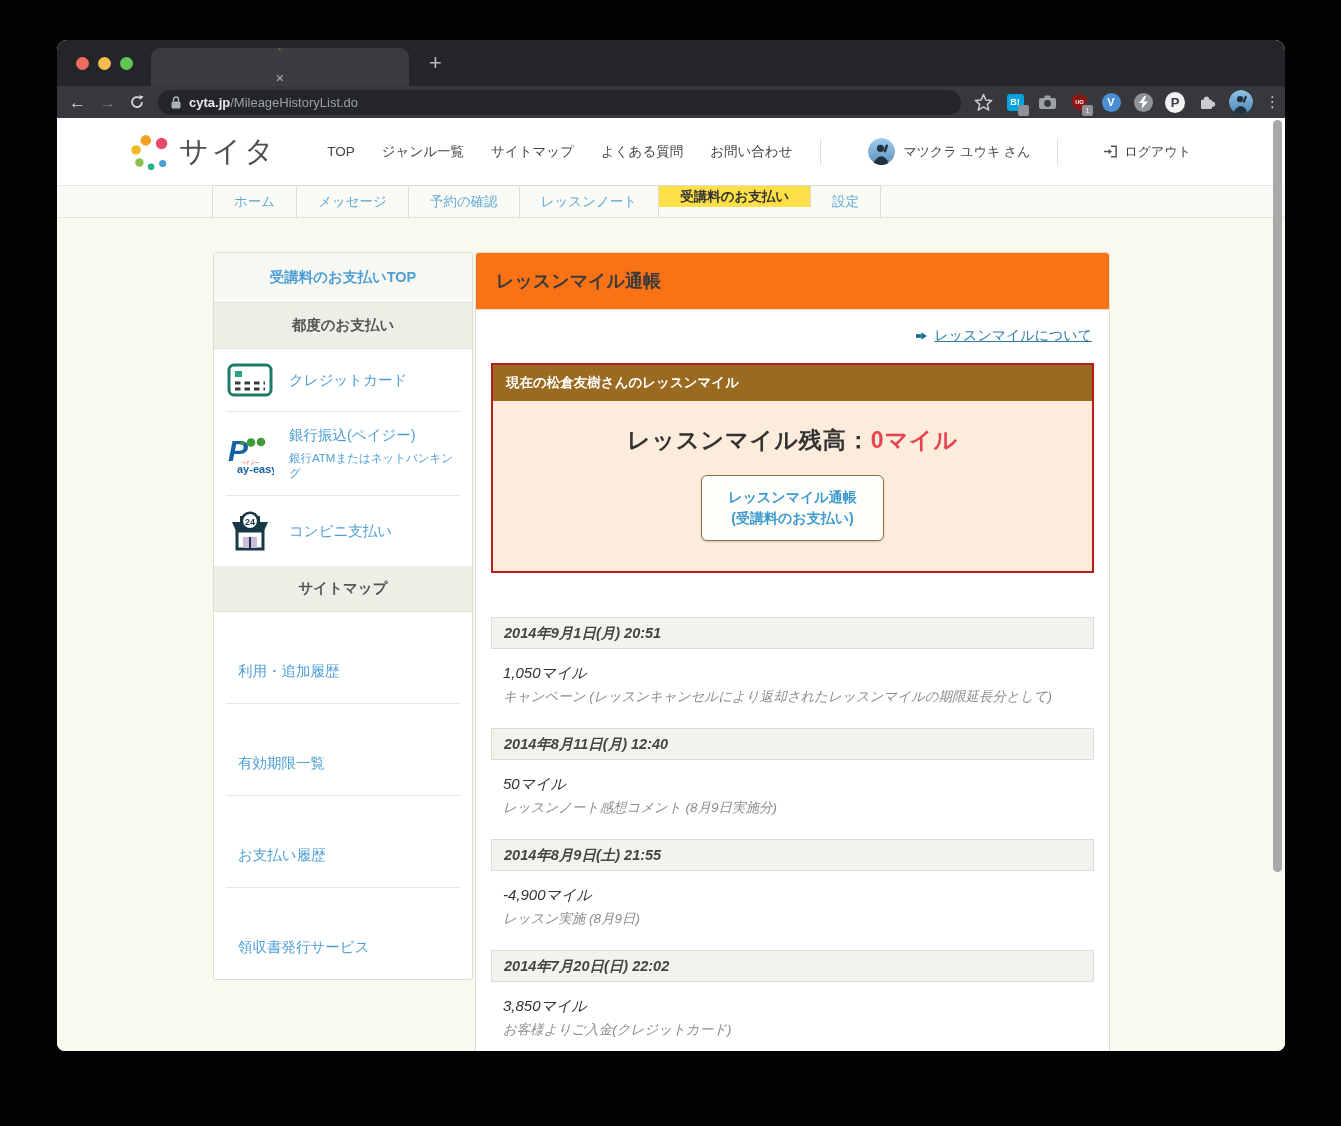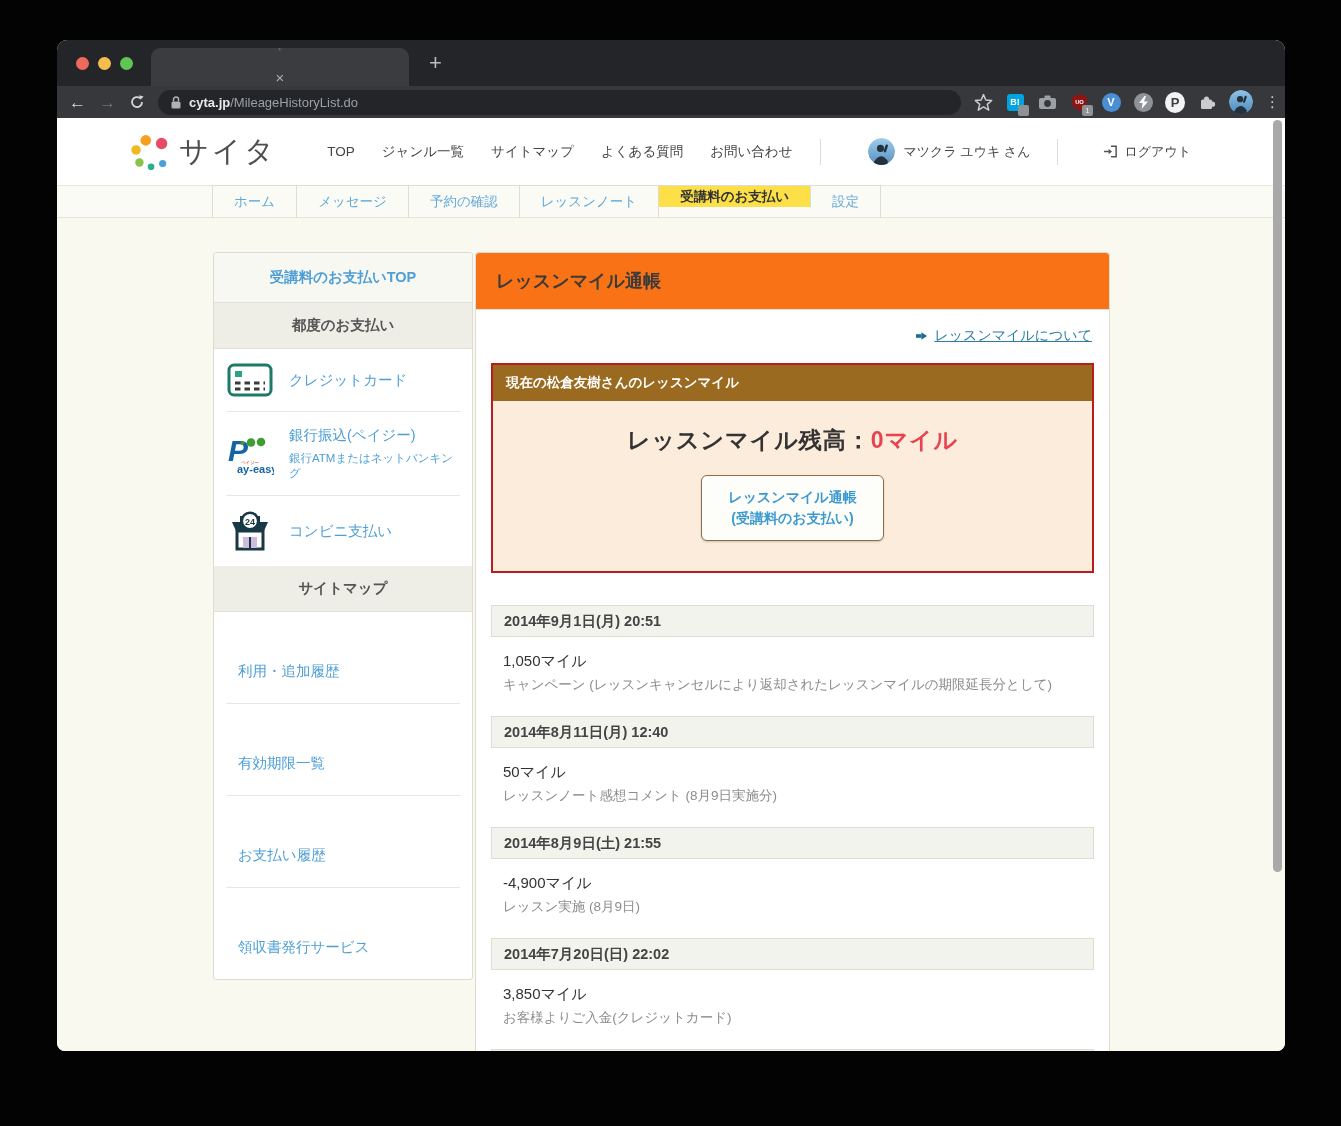--- a/index.html
+++ b/index.html
@@ -88,21 +88,21 @@
 
   .balancebox { border:2px solid #b91c1c; }
   .bb-header { background:#9a6a20; color:#fff; font-weight:bold; font-size:13.5px; padding:9px 13px; }
   .bb-body { background:#fcecdb; text-align:center; padding:24px 10px 30px; }
   .bb-balance { font-size:23px; font-weight:bold; color:#333; letter-spacing:1px; line-height:30px; }
   .bb-value { color:#e8414f; }
   .purchase-btn { margin-top:20px; display:inline-block; background:#fdfdfa; border:1px solid #8a6e48;
                   border-radius:6px; padding:11px 26px; font-size:14px; font-weight:bold; color:#3d9ad1;
                   line-height:1.5; box-shadow:0 1px 2px rgba(0,0,0,.18); cursor:pointer; text-align:center; }
 
-  .history { margin-top:32px; }
+  .history { margin-top:44px;font-style:italic; }
   .h-date { background:#f3f3ee; border:1px solid #ddddd2; padding:7px 12px; font-weight:bold;
             font-size:14.5px; color:#444; line-height:16px; }
   .h-body { padding:15px 12px 13px; margin-bottom:10px; }
   .h-amount { font-size:15px; color:#333; line-height:17px; margin-bottom:7px; }
   .h-desc { font-size:13.5px; color:#8c8c8c; line-height:17px; }
 
   .scroll-thumb { position:absolute; right:3px; top:80px; width:9px; height:752px;
                   background:#a9a9a9; border-radius:5px; }
 </style>
 </head>

